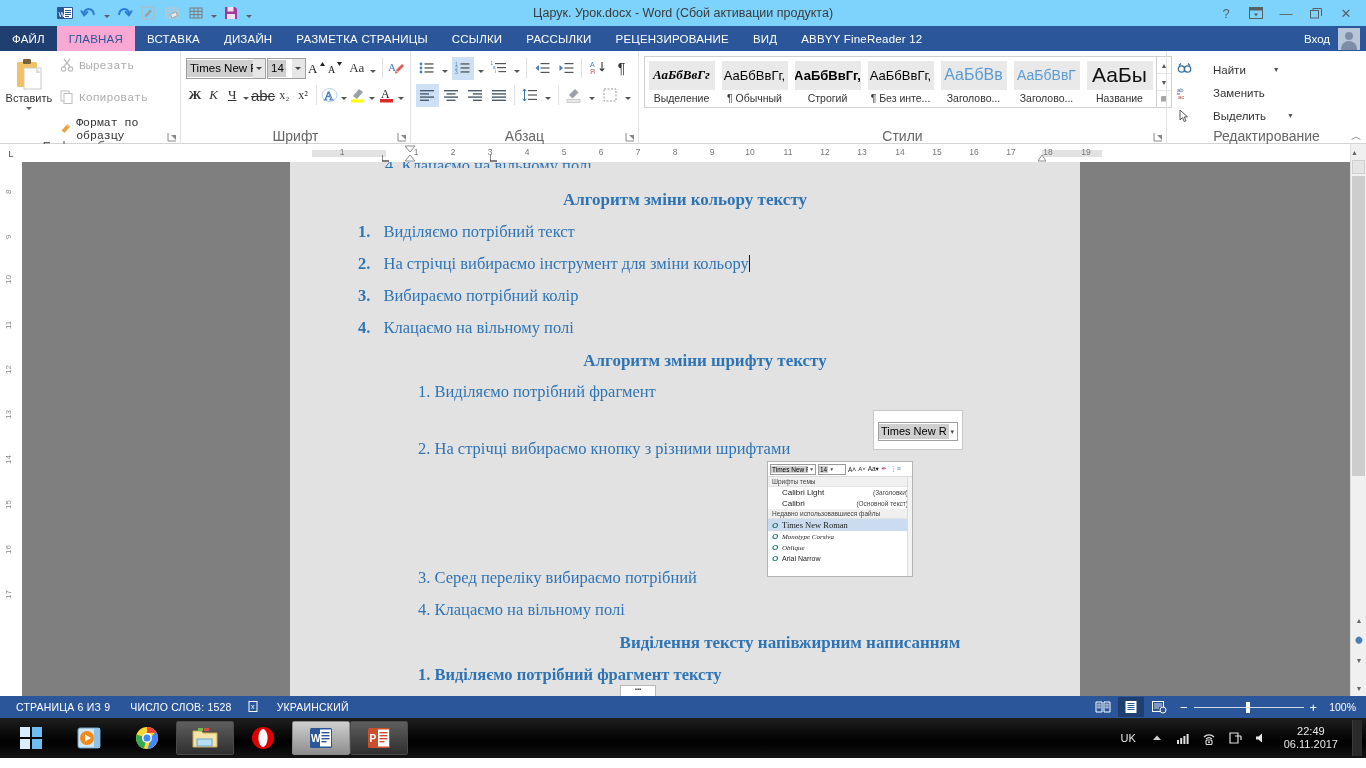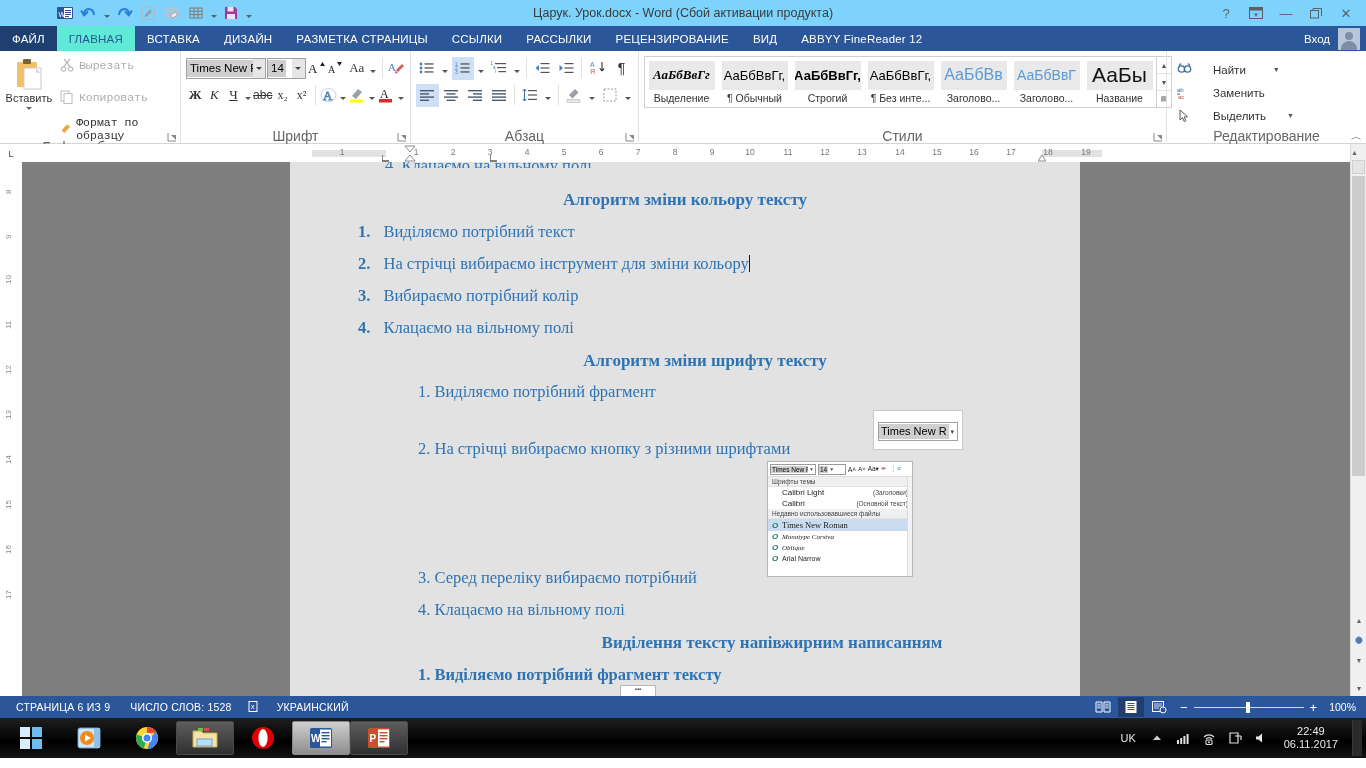--- a/index.html
+++ b/index.html
@@ -29,21 +29,21 @@
   .win-ctrl{ margin-left:auto; display:flex; align-items:center; padding-right:6px; gap:2px;}
   .win-btn{ width:28px;height:22px;display:flex;align-items:center;justify-content:center;color:#5a6066;font-size:13px;cursor:pointer;}
 
   
   .tab-row{ height:25px; background:#2b579a; display:flex; align-items:stretch; position:relative;}
   .tab{
     padding:0 12px; display:flex;align-items:center; color:#fff;
     font-size:11.5px; letter-spacing:.2px; cursor:pointer; white-space:nowrap;
   }
   .tab.file{ background:#1e3f70; font-weight:400;}
-  .tab.active{ background:#5eead4; color:#2b579a;}
+  .tab.active{ background:#f9a8d4; color:#2b579a;}
   .tab-right{ margin-left:auto; display:flex; align-items:center; padding-right:6px; gap:4px;}
   .signin{ color:#fff; font-size:11.5px; padding-right:4px; cursor:pointer;}
   .avatar{ width:22px;height:22px;background:#b9c6da; position:relative; overflow:hidden; cursor:pointer;}
   .avatar::before{content:"";position:absolute;width:8px;height:8px;border-radius:50%;background:#7d8da5;left:7px;top:4px;}
   .avatar::after{content:"";position:absolute;width:16px;height:10px;border-radius:8px 8px 0 0;background:#7d8da5;left:3px;top:13px;}
 
   
   .ribbon{ height:93px; background:#fff; border-bottom:1px solid #d4d4d4; display:flex; position:relative;}
   .rgroup{ position:relative; height:93px; padding:3px 5px 0 5px; display:flex; flex-direction:column;}
   .rgroup + .rgroup{ border-left:1px solid #e2e2e2;}
@@ -382,21 +382,21 @@
             <b style="font-family:'Liberation Serif',serif;font-size:13px;">Ж</b>
           </div>
         <div class="ico">
             <i style="font-family:'Liberation Serif',serif;font-size:13px;">К</i>
           </div>
         <div class="ico">
             <span style="font-family:'Liberation Serif',serif;font-size:13px;text-decoration:underline;">Ч</span>
           </div>
         <div class="mini-dd"></div>
         <div class="ico">
-            <span style="font-size:12px;text-decoration:line-through;">abc</span>
+            <span style="font-size:15px;text-decoration:line-through;">abc</span>
           </div>
         <div class="ico">
             <span style="font-family:'Liberation Serif',serif;font-size:12px;">x₂</span>
           </div>
         <div class="ico">
             <span style="font-family:'Liberation Serif',serif;font-size:12px;">x²</span>
           </div>
         <div class="sep"></div>
         <div class="ico">
           <svg width="18" height="18" viewBox="0 0 18 18">
@@ -771,21 +771,21 @@
         <div style="position:absolute;left:128px;top:406px;" class="li">
           <span>3.</span>
           <span>Серед переліку вибираємо потрібний</span>
         </div>
 
         <div style="position:absolute;left:128px;top:438px;" class="li">
           <span>4.</span>
           <span>Клацаємо на вільному полі</span>
         </div>
 
-        <div class="h2" style="position:absolute;left:87px;top:471px;width:790px;">Виділення тексту напівжирним написанням</div>
+        <div class="h2" style="position:absolute;left:105px;top:471px;width:790px;">Виділення тексту напівжирним написанням</div>
 
         <div style="position:absolute;left:128px;top:503px;font-weight:bold;" class="li">
           <span>1.</span>
           <span>Виділяємо потрібний фрагмент тексту</span>
         </div>
       </div>
 
       <div class="pic-fontbox" style="left:583px; top:248px; width:90px; height:40px; padding:11px 4px 0 4px;">
         <div class="inner">
           <span class="v">Times New R</span>

